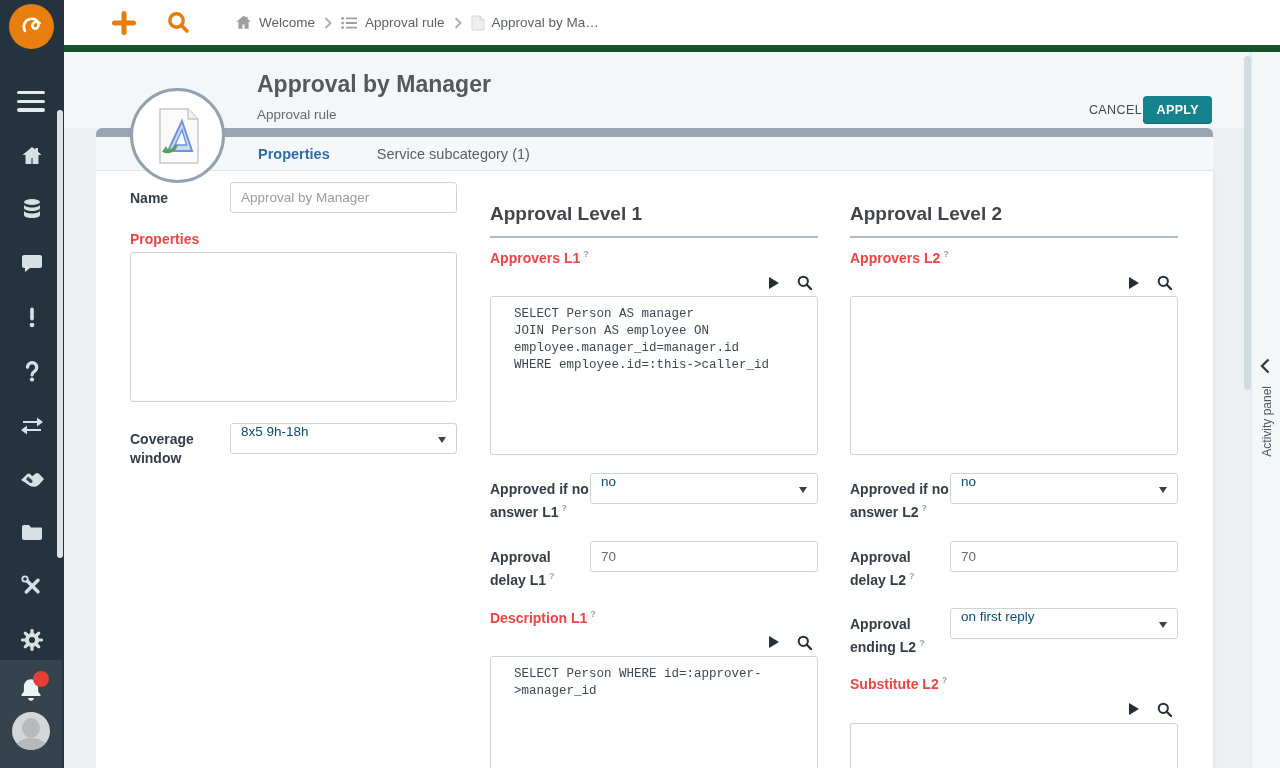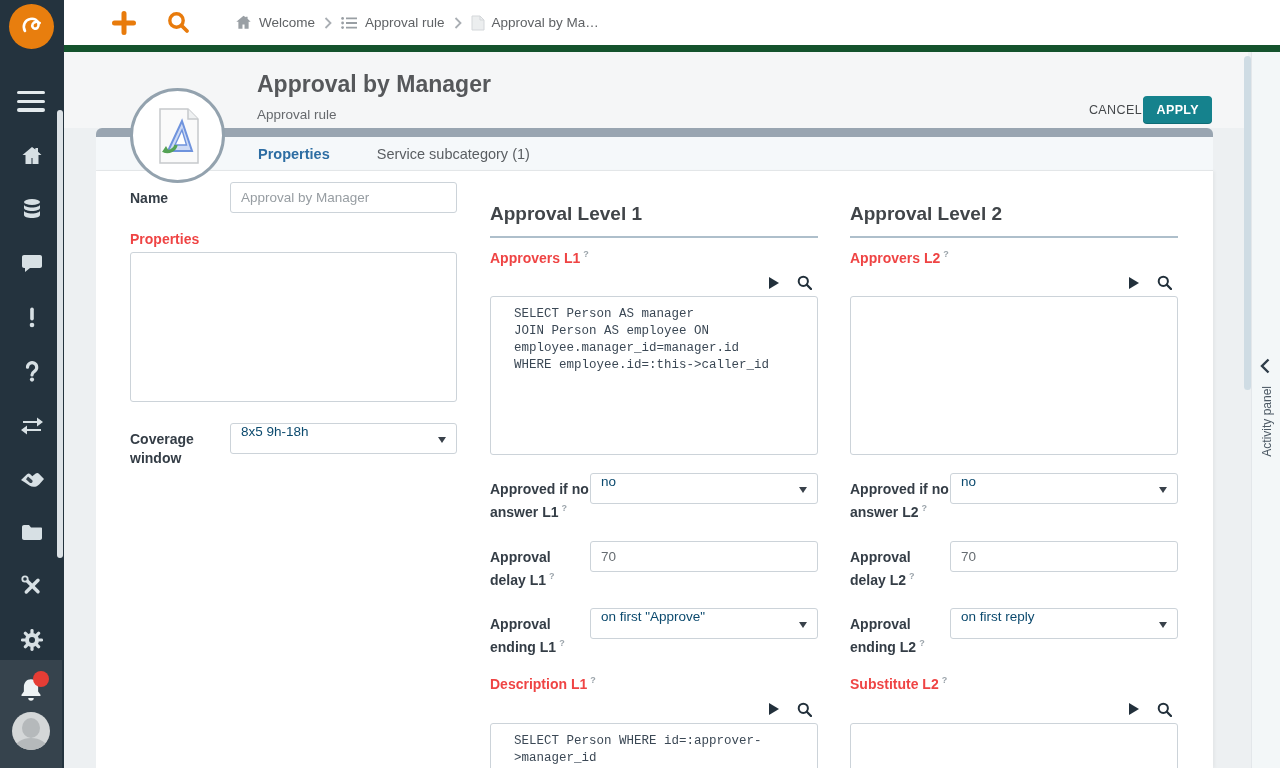--- a/index.html
+++ b/index.html
@@ -316,27 +316,20 @@
             <span>no</span>
             <span class="caret"></span>
           </div>
         </div>
 
         <div class="frow mt19">
           <span class="flabel"><span>Approval delay L1</span><sup class="help">?</sup></span>
           <input class="text-input" type="text" value="70" style="">
         </div>
 
-        <div class="frow mt18">
-          <span class="flabel"><span>Approval ending L1</span><sup class="help">?</sup></span>
-          <div class="select">
-            <span>on first "Approve"</span>
-            <span class="caret"></span>
-          </div>
-        </div>
 
         <div class="mt19">
           <span class="field-label">Description L1</span><sup class="help">?</sup>
         </div>
         <div class="icons-row">
           <svg class="mini-icon" width="12" height="14" viewBox="0 0 12 14">
             <path d="M1 1 11 7 1 13z" fill="#22303b"></path>
           </svg>
           <svg class="mini-icon" width="15" height="15" viewBox="0 0 15 15">
             <circle cx="6.3" cy="6.3" r="4.6" fill="none" stroke="#22303b" stroke-width="2"></circle>

